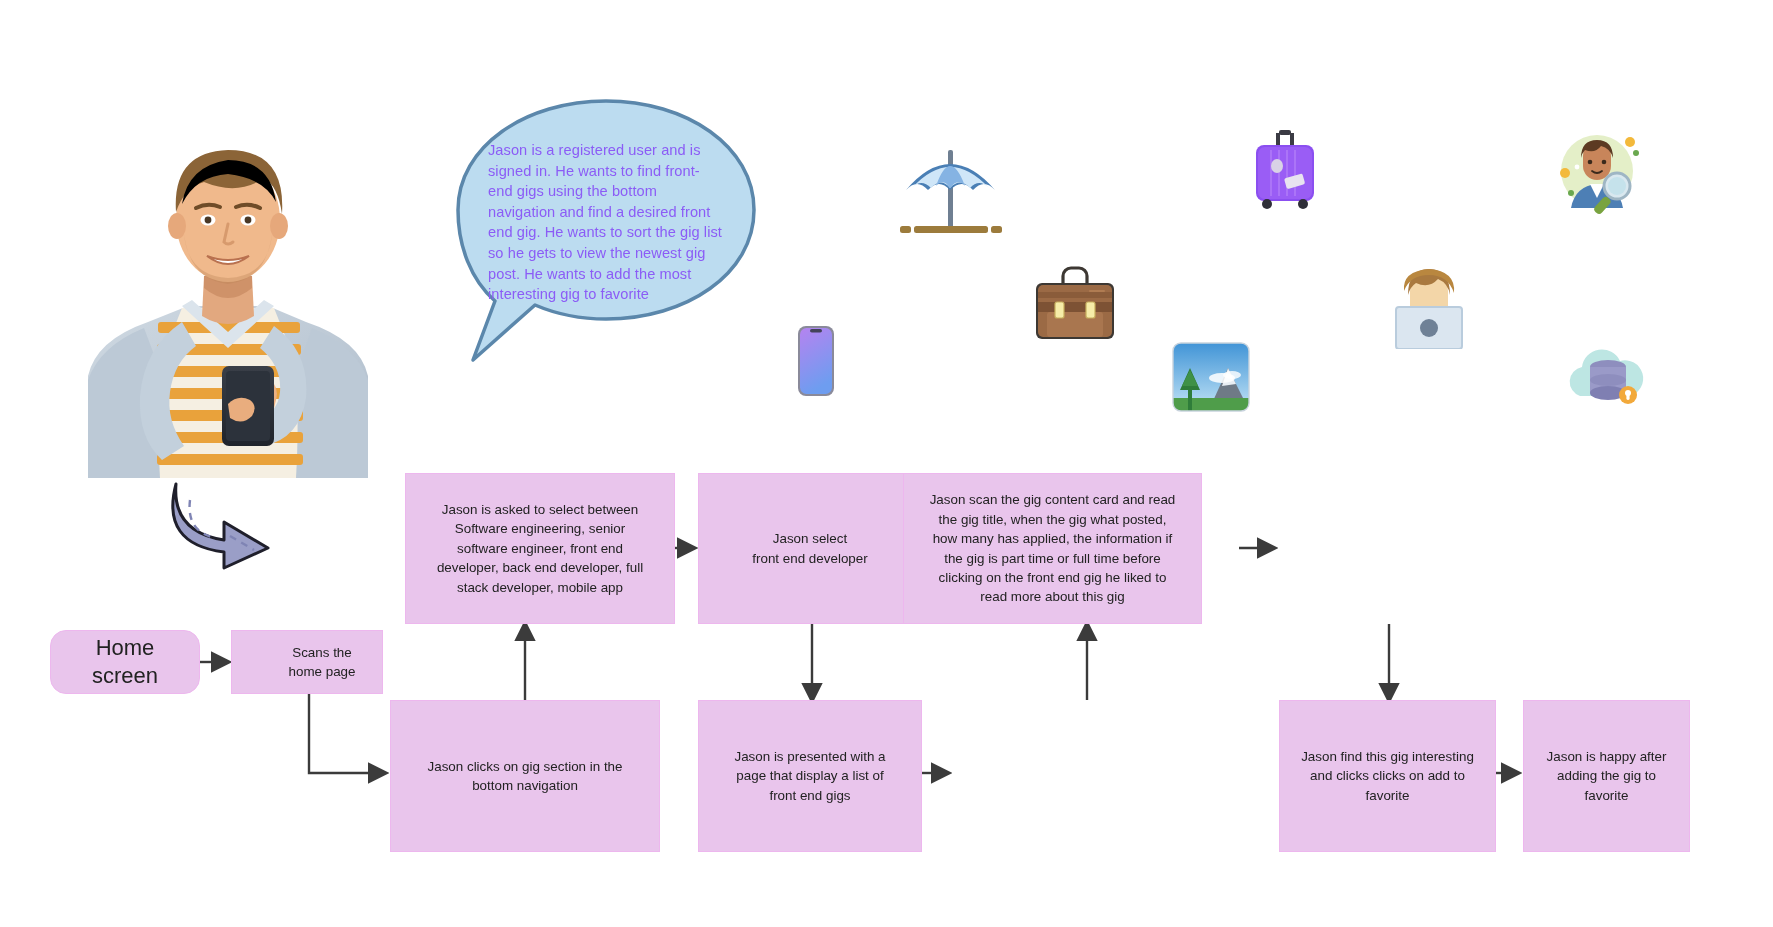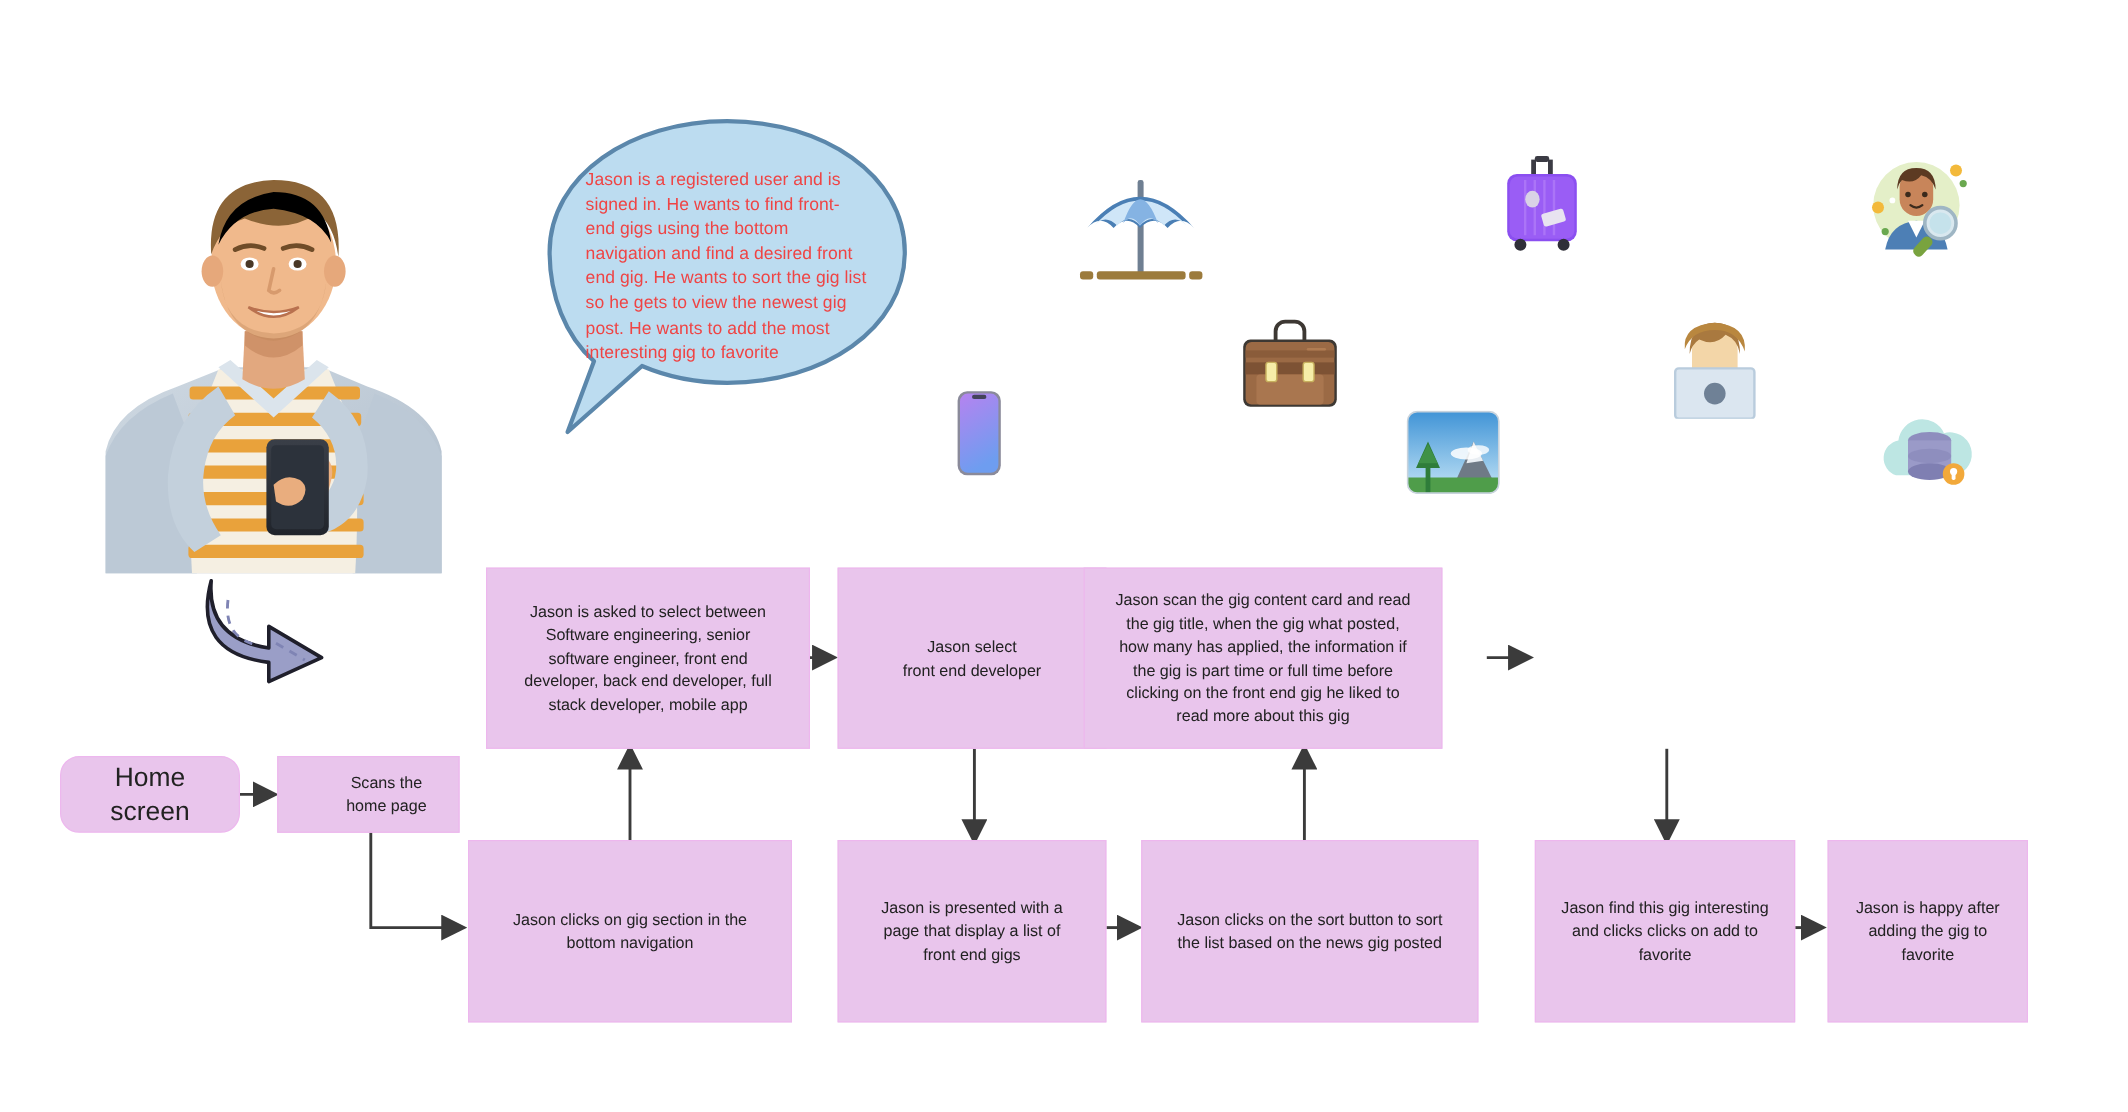--- a/index.html
+++ b/index.html
@@ -18,21 +18,21 @@
   }
   .persona svg{display:block;}
 
   
   .bubble{
     position:absolute; left:455px; top:98px; width:302px; height:265px;
   }
   .bubble .bg{position:absolute;left:0;top:0;}
   .bubble .txt{
     position:absolute; left:33px; top:42px; width:235px;
-    font-size:14.6px; line-height:20.6px; color:#ef4444;
+    font-size:14.6px; line-height:20.6px; color:#8b5cf6;
     letter-spacing:.005em;
   }
 
   
   .deco{position:absolute;}
 
   
   .node{
     position:absolute;
     background:#e9c5ec;
@@ -323,23 +323,20 @@
   </div>
 
   <div class="node" style="left:698px;top:473px;width:224px;height:151px;">
     <span>Jason select<br>front end developer</span>
   </div>
 
   <div class="node" style="left:698px;top:700px;width:224px;height:152px;">
     <span>Jason is presented with a<br>page that display a list of<br>front end gigs</span>
   </div>
 
-  <div class="node" style="left:951px;top:700px;width:281px;height:152px;">
-    <span>Jason clicks on the sort button to sort<br>the list based on the news gig posted</span>
-  </div>
 
   <div class="node" style="left:903px;top:473px;width:299px;height:151px;">
     <span>Jason scan the gig content card and read<br>the gig title, when the gig what posted,<br>how many has applied, the information if<br>the gig is part time or full time before<br>clicking on the front end gig he liked to<br>read more about this gig</span>
   </div>
 
 
   <div class="node" style="left:1279px;top:700px;width:217px;height:152px;">
     <span>Jason find this gig interesting<br>and clicks clicks on add to<br>favorite</span>
   </div>
 

